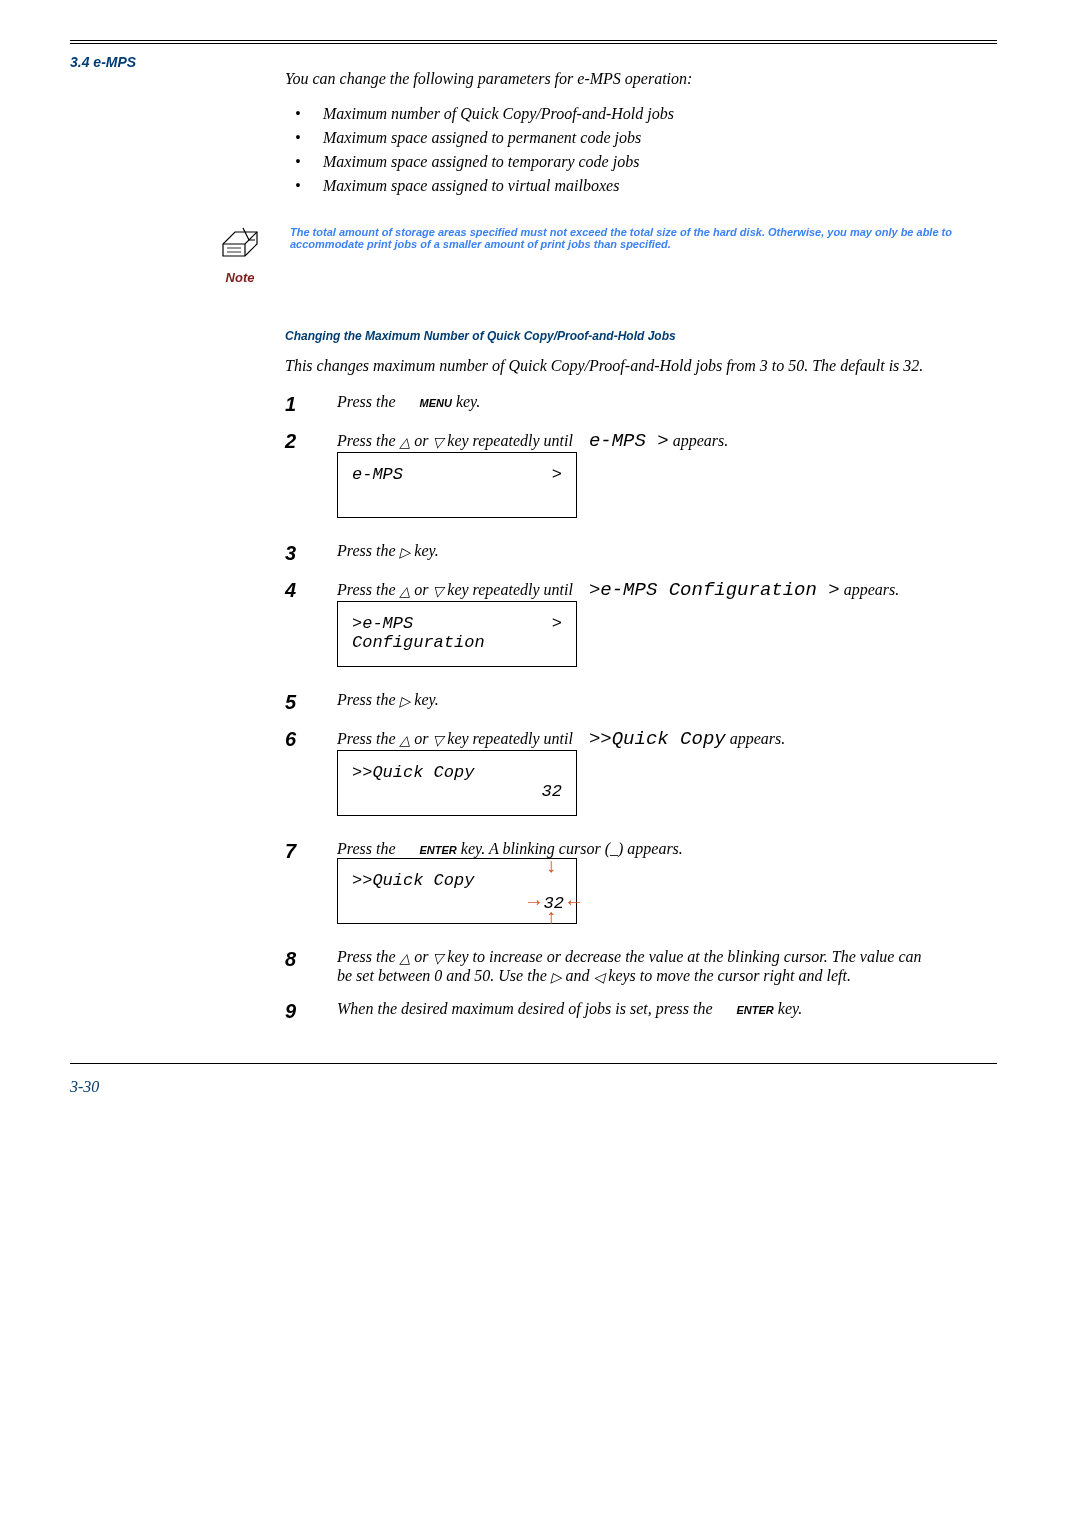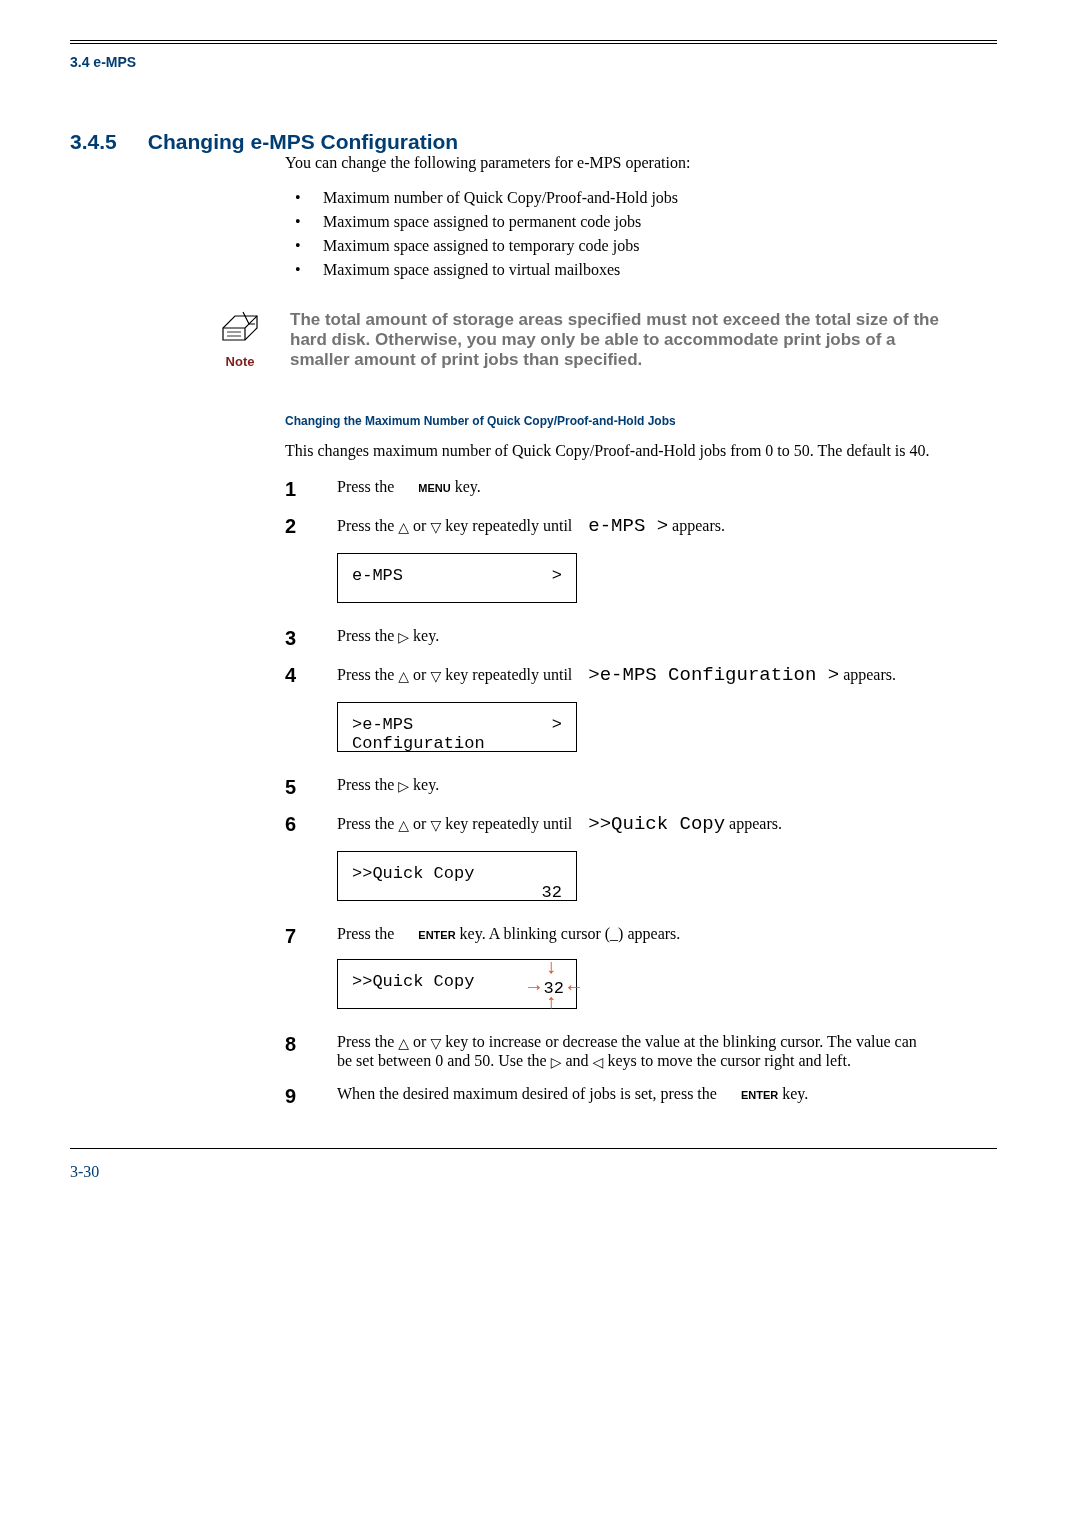--- a/index.html
+++ b/index.html
@@ -6,20 +6,21 @@
       margin: 0;
       padding: 0;
       font-family: "Times New Roman", Times, serif;
       background: white;
       width: 1080px;
       box-sizing: border-box;
     }
     .page {
       padding: 40px 83px 30px 70px;
       box-sizing: border-box;
+      font-style: italic;
     }
     .top-rule {
       border-top: 1px solid #000;
       margin-bottom: 10px;
     }
     .top-rule-inner {
       border-top: 1px solid #000;
       margin-top: 2px;
     }
     .section-label {
@@ -80,23 +81,23 @@
     }
     .note-caption {
       font-family: Arial, Helvetica, sans-serif;
       color: #7f1d1d;
       font-weight: bold;
       font-size: 13px;
       margin-top: 2px;
     }
     .note-text {
       font-family: Arial, Helvetica, sans-serif;
-      font-size: 17px;
-      font-weight: bold;
-      color: #737373;
+      font-size: 11px;
+      font-weight: bold;
+      color: #3b82f6;
       padding-right: 40px;
     }
     .subheading {
       color: #003d73;
       font-family: Arial, Helvetica, sans-serif;
       font-weight: bold;
       font-size: 12px;
       margin-top: 44px;
     }
     .steps {
@@ -118,25 +119,24 @@
     .step-body {
       font-size: 16px;
       padding-right: 30px;
     }
     .display-box {
       border: 1px solid #000;
       width: 240px;
       padding: 12px 14px;
       font-family: "Courier New", monospace;
       font-size: 17px;
-      margin-top: 16px;
       margin-bottom: 10px;
       box-sizing: border-box;
       position: relative;
-      height: 50px;
+      height: 66px;
     }
     .display-box .l1 {
       display:block;
     }
     .display-box .l2 {
       display:block;
     }
     .display-box .right-ch {
       float: right;
     }
@@ -190,24 +190,20 @@
   </style>
 </head>
 <body>
 
 <div class="page">
   <div class="top-rule">
       <div class="top-rule-inner"></div>
     </div>
   <div class="section-label">3.4 e-MPS</div>
 
-  <div class="heading">
-    <span class="num">3.4.5</span>
-    <span>Changing e-MPS Configuration</span>
-  </div>
 
   <div class="body-indent body-text">You can change the following parameters for e-MPS operation:</div>
 
   <ul class="body-indent bullets">
     <li>Maximum number of Quick Copy/Proof-and-Hold jobs</li>
     <li>Maximum space assigned to permanent code jobs</li>
     <li>Maximum space assigned to temporary code jobs</li>
     <li>Maximum space assigned to virtual mailboxes</li>
   </ul>
 
@@ -220,21 +216,21 @@
           <path d="M 8 22 L 22 22 M 8 26 L 22 26" stroke="#000" stroke-width="0.8"></path>
           <path d="M 30 14 L 24 2 M 30 14 L 36 14" stroke="#000" stroke-width="1.2" fill="none"></path>
         </svg>
       </span>
       <div class="note-caption">Note</div>
     </div>
     <div class="note-text">The total amount of storage areas specified must not exceed the total size of the hard disk. Otherwise, you may only be able to accommodate print jobs of a smaller amount of print jobs than specified.</div>
   </div>
 
   <div class="body-indent subheading">Changing the Maximum Number of Quick Copy/Proof-and-Hold Jobs</div>
-  <div class="body-indent body-text" style="margin-top:14px;">This changes maximum number of Quick Copy/Proof-and-Hold jobs from 0 to 50. The default is 40.</div>
+  <div class="body-indent body-text" style="margin-top:14px;">This changes maximum number of Quick Copy/Proof-and-Hold jobs from 3 to 50. The default is 32.</div>
 
   <div class="body-indent steps">
 
     <div class="step">
       <div class="step-num">1</div>
       <div class="step-body">
         <span>Press the </span><span class="bold">MENU</span><span> key.</span>
       </div>
     </div>
 

